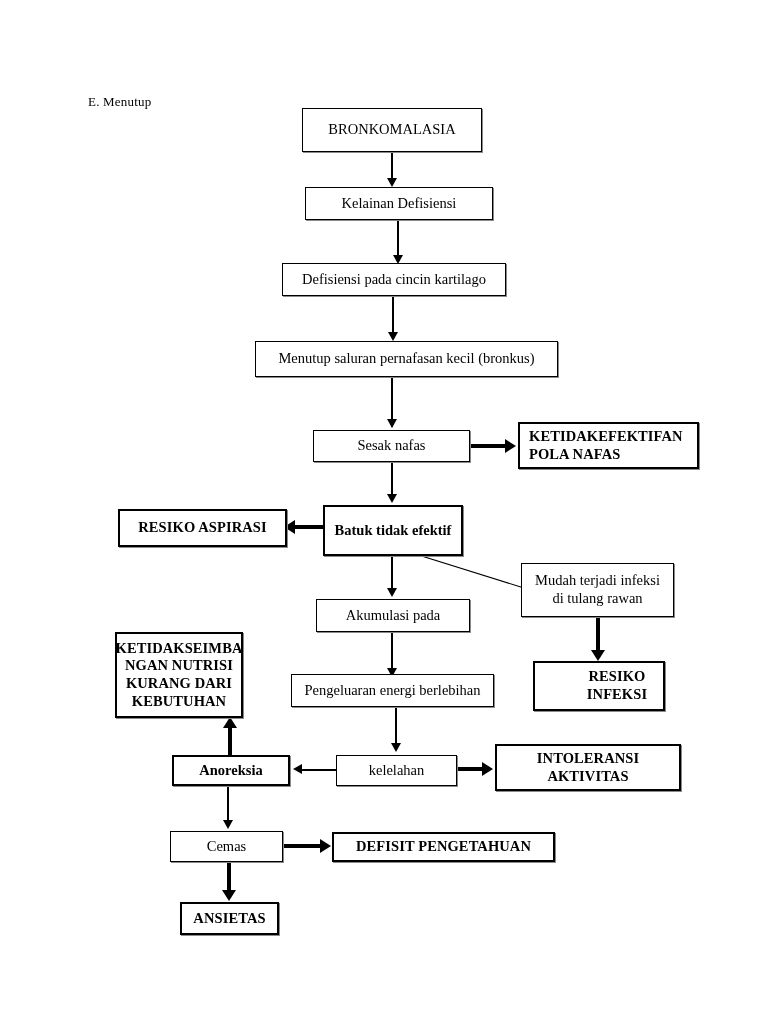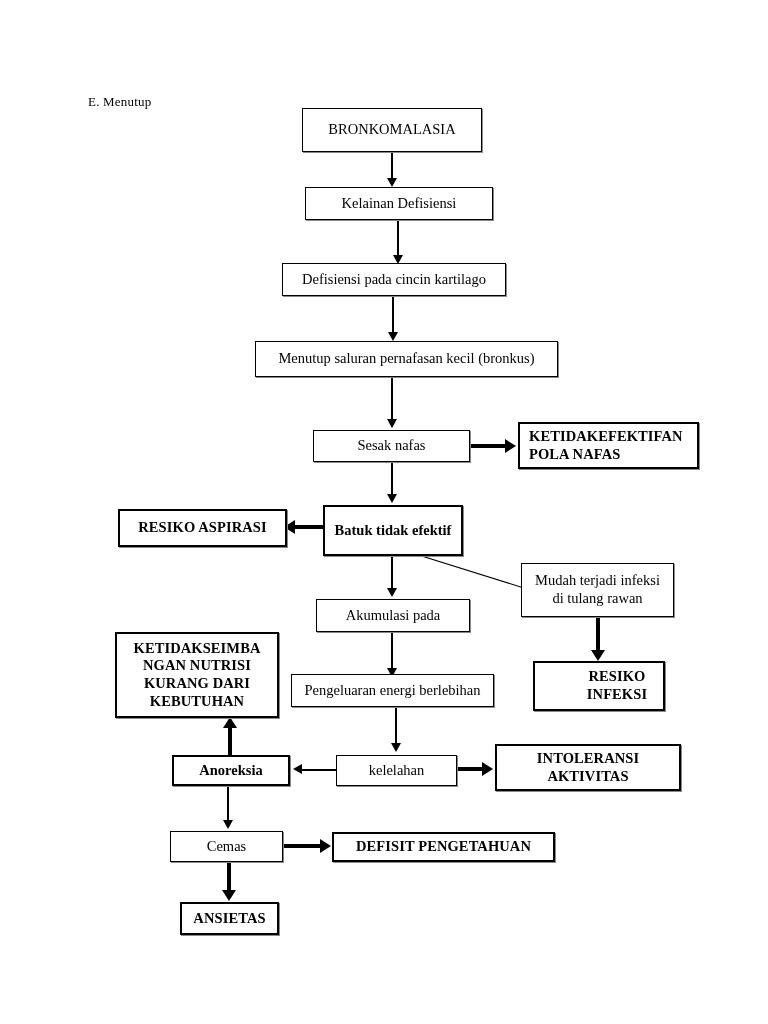--- a/index.html
+++ b/index.html
@@ -225,21 +225,21 @@
 
   <div class="node thick dx shadowed" style="left:533px; top:661px; width:132px; height:50px;padding-left:42px;">
     <span class="lbl">RESIKO
 INFEKSI</span>
   </div>
 
   <div class="node shadowed" style="left:291px; top:674px; width:203px; height:33px;">
     <span class="lbl">Pengeluaran energi berlebihan</span>
   </div>
 
-  <div class="node thick dx shadowed" style="left:115px; top:632px; width:164px; height:86px;">
+  <div class="node thick dx shadowed" style="left:115px; top:632px; width:128px; height:86px;">
     <span class="lbl">KETIDAKSEIMBA
 NGAN NUTRISI
 KURANG DARI
 KEBUTUHAN</span>
   </div>
 
   <div class="node thick shadowed" style="left:172px; top:755px; width:118px; height:31px;">
     <span class="lbl">Anoreksia</span>
   </div>
 

